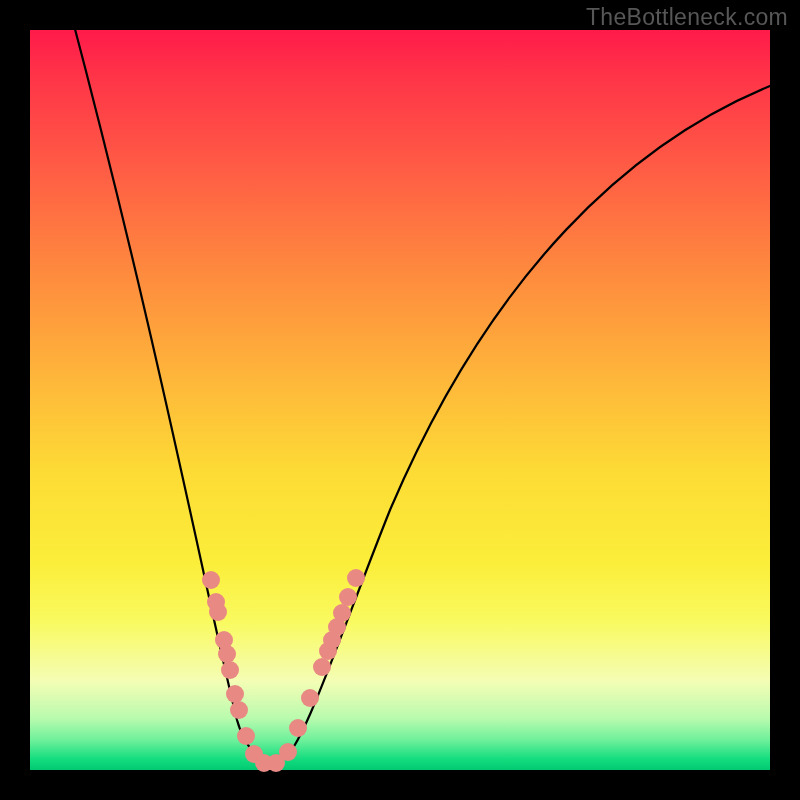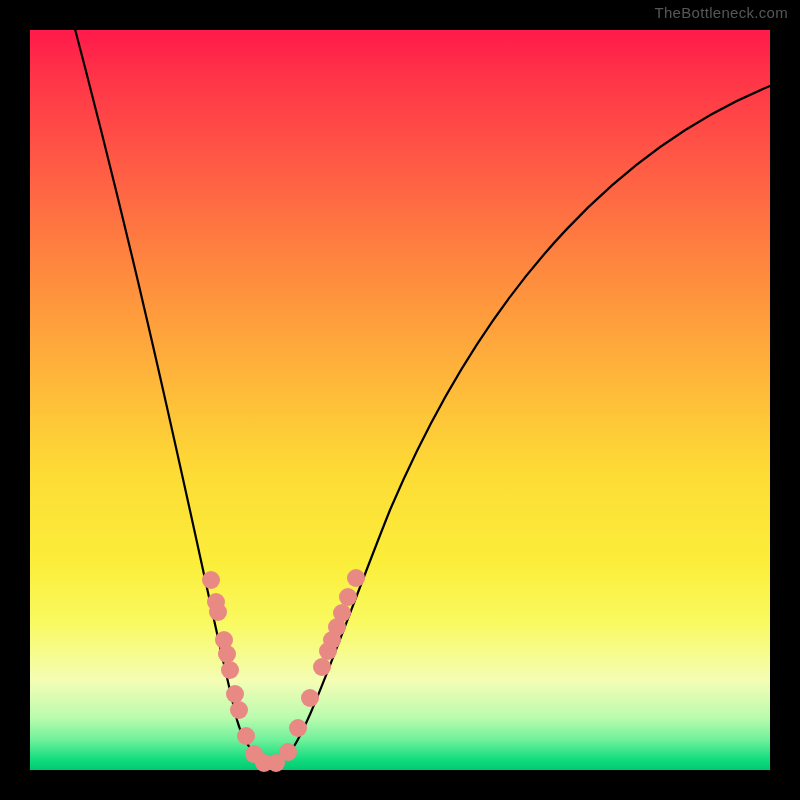--- a/index.html
+++ b/index.html
@@ -32,21 +32,21 @@
       #6df09a 96%,
       #14dd7f 98.5%,
       #00c971 100%
     );
   }
   .watermark {
     position: absolute;
     top: 4px;
     right: 12px;
     color: #575757;
-    font-size: 15px;
+    font-size: 23px;
     font-weight: 400;
     letter-spacing: 0.3px;
   }
   svg.curve {
     position: absolute;
     left: 0;
     top: 0;
     width: 740px;
     height: 740px;
     overflow: visible;

